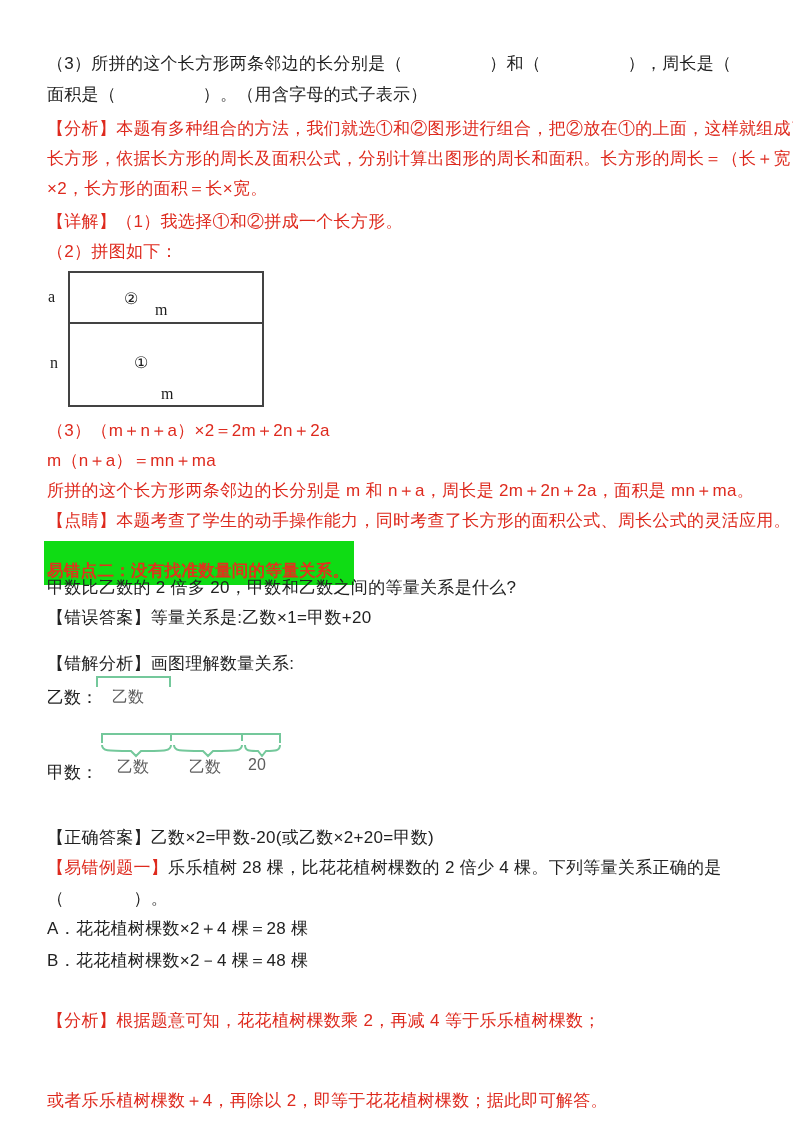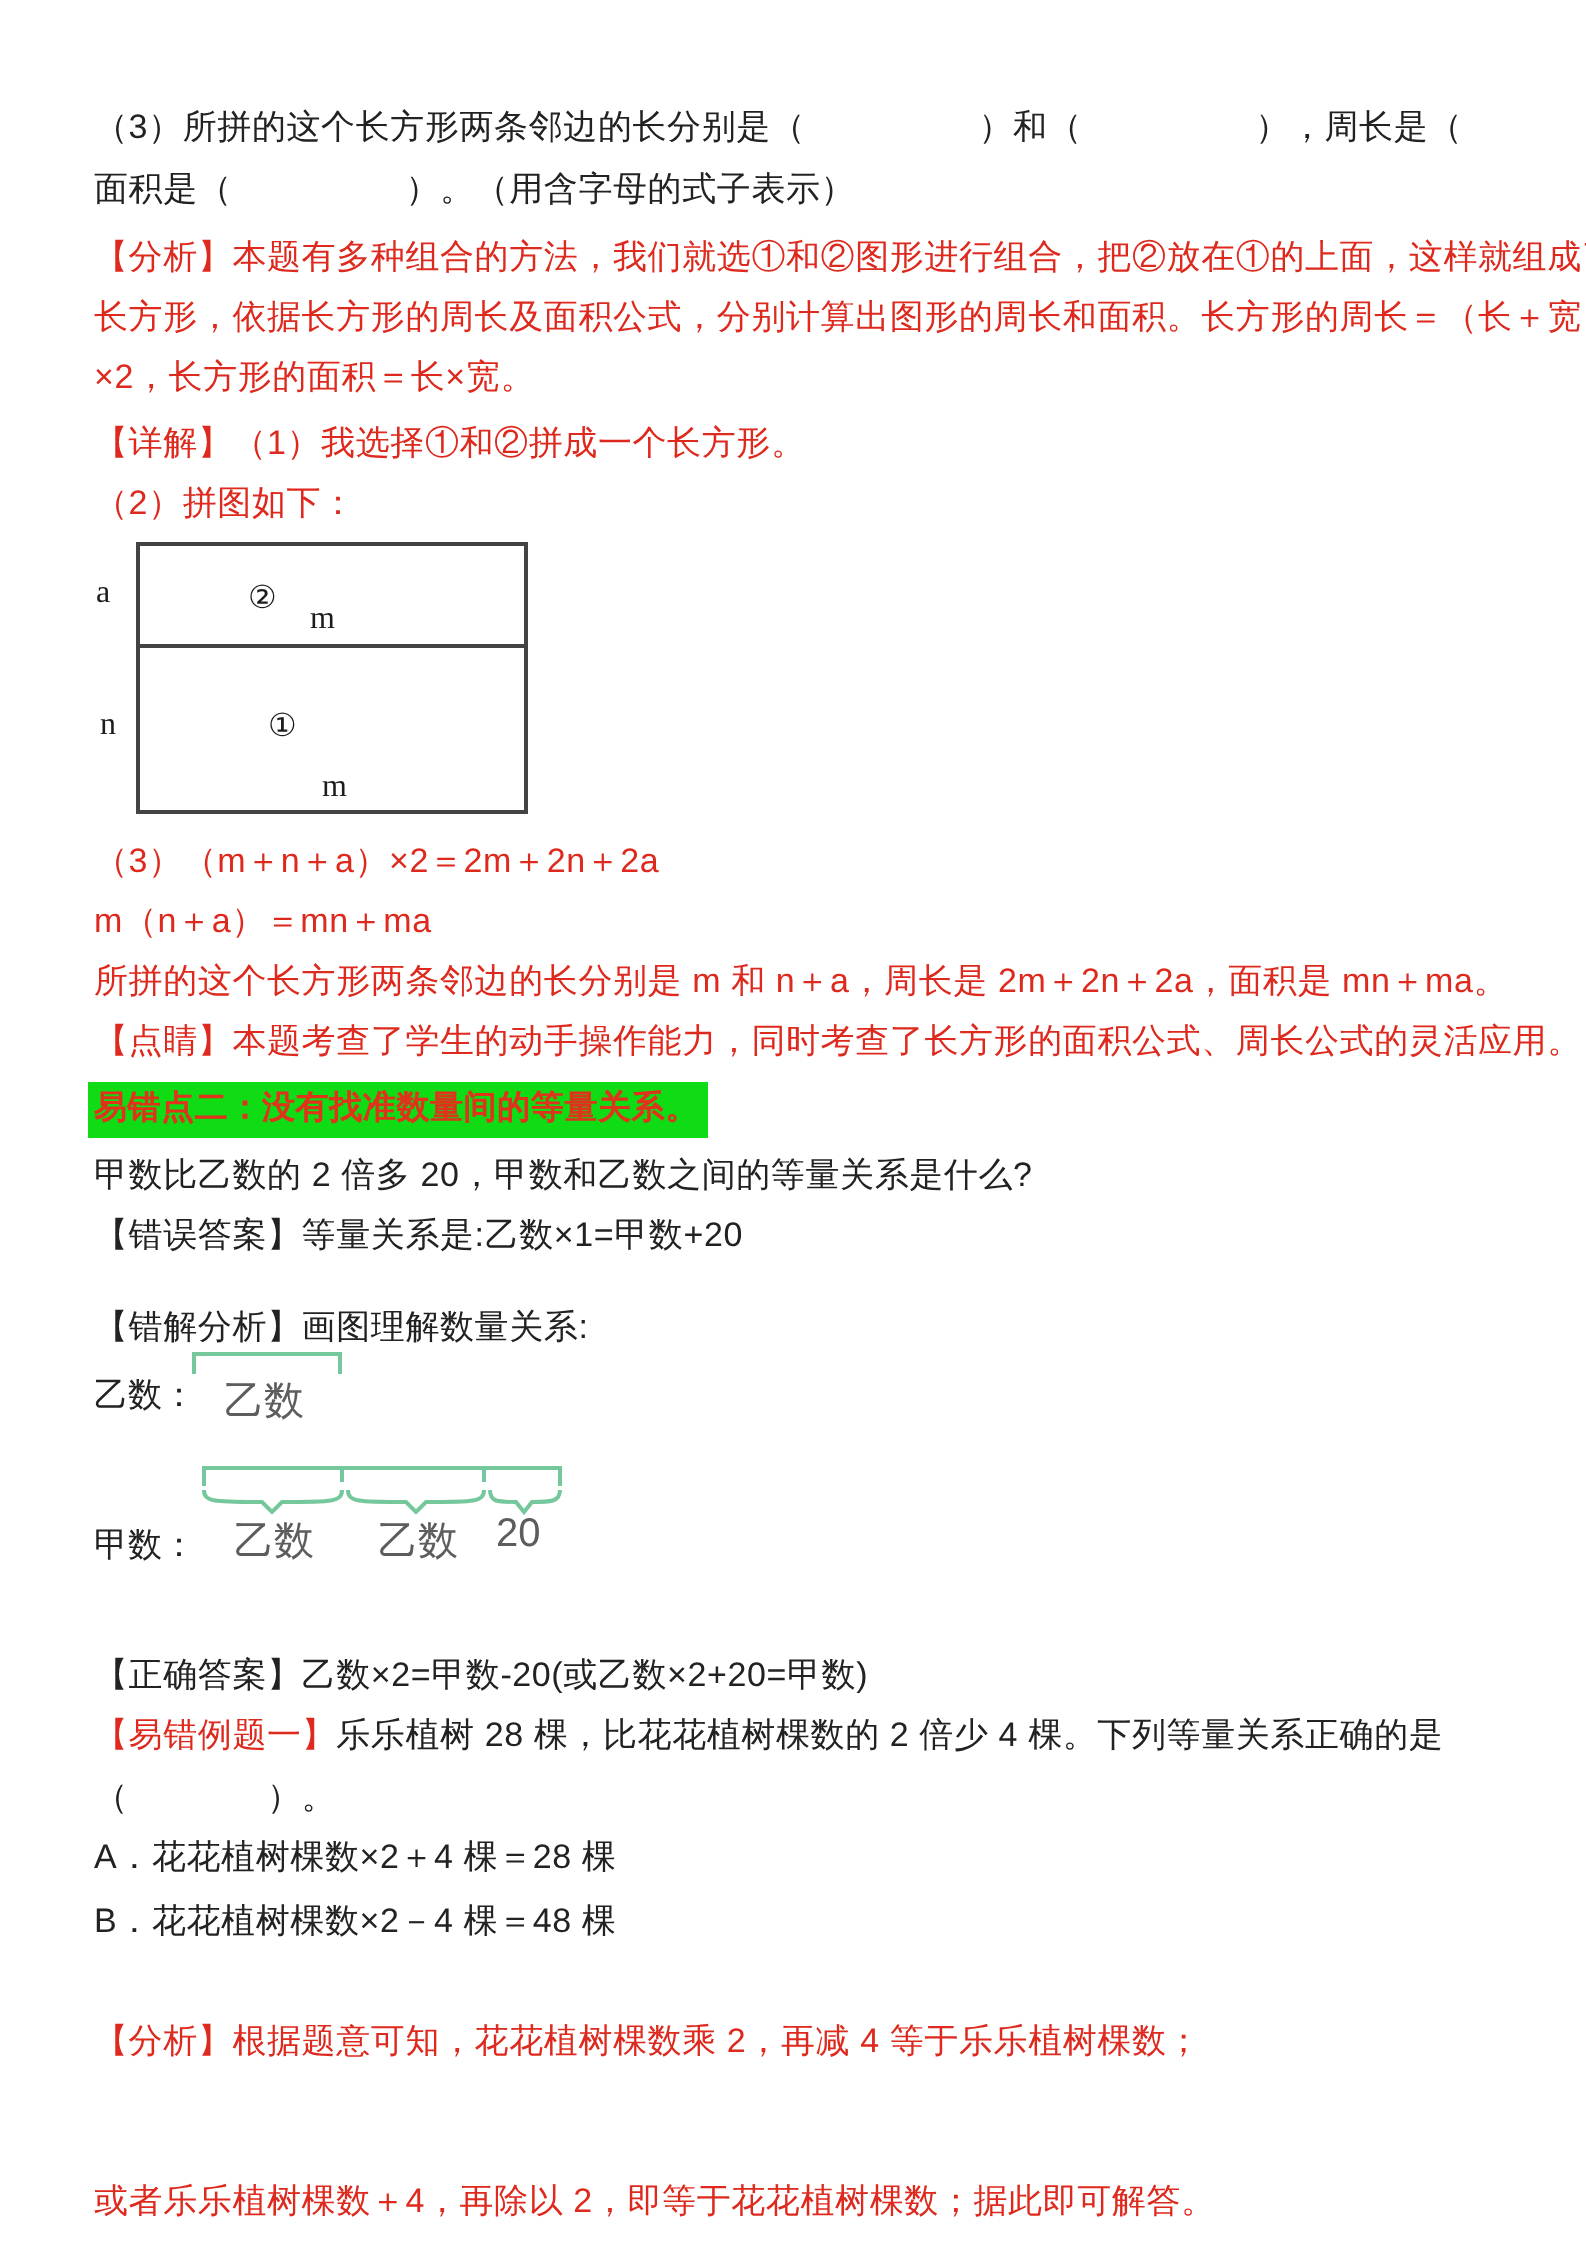--- a/index.html
+++ b/index.html
@@ -19,42 +19,42 @@
   .page{position:absolute;inset:0;background:#ffffff;}
   .line{
     position:absolute;left:47px;
     font-size:17px;line-height:21px;letter-spacing:.3px;
     color:var(--black);white-space:nowrap;
   }
   .red{color:var(--red);}
   .band{
     left:44px;background:var(--green);
     color:#e0331c;font-weight:700;font-size:16.5px;
-    padding:3px 5px 4px 3px;
+    padding:19px 5px 4px 3px;
   }
   .mixed-prefix{color:var(--red);font-weight:400;}
   
   .rect-diagram{
     position:absolute;left:68px;top:271px;width:192px;height:132px;
     border:2px solid var(--dgray);
   }
   .rect-divider{
     position:absolute;left:0;top:49px;width:100%;height:2px;
     background:var(--dgray);
   }
   .dlabel{
     position:absolute;color:#1c1c1c;font-size:16px;white-space:nowrap;
     font-family:"Liberation Serif",serif;
   }
   .circled{font-family:"Liberation Sans",sans-serif;font-size:16px;}
   
   .bar-title{position:absolute;left:47px;font-size:17px;color:var(--black);white-space:nowrap;}
   .bar-svg{position:absolute;}
   .bar-seg-label{
-    position:absolute;font-size:20px;color:var(--lgray);white-space:nowrap;
+    position:absolute;font-size:16px;color:var(--lgray);white-space:nowrap;
   }
 </style>
 </head>
 <body>
 
 <div class="page">
 
   <div class="line" style="top:53px">（3）所拼的这个长方形两条邻边的长分别是（　　　　　）和（　　　　　），周长是（　　　　　），</div>
   <div class="line" style="top:84px">面积是（　　　　　）。（用含字母的式子表示）</div>
 

